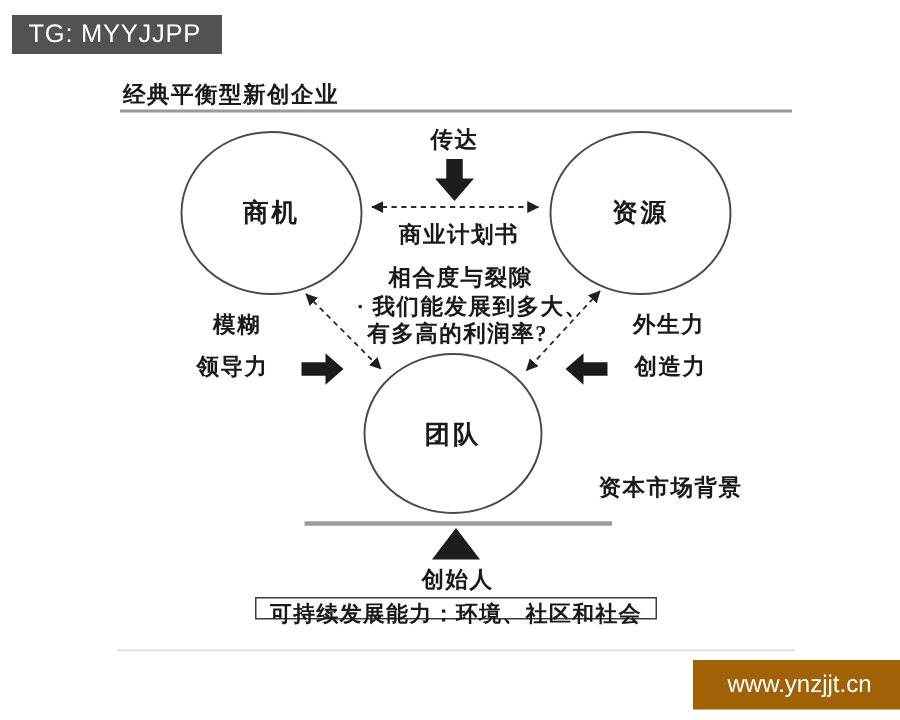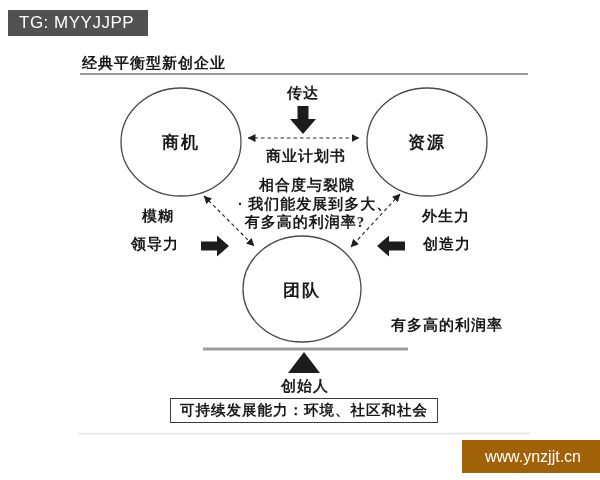--- a/index.html
+++ b/index.html
@@ -19,21 +19,21 @@
   svg.shapes{position:absolute;left:0;top:0;}
   .lbl{
     position:absolute;transform:translateX(-50%);
     font-size:15px;font-weight:bold;white-space:nowrap;letter-spacing:1px;
   }
   .node-lbl{
     position:absolute;transform:translate(-50%,-50%);
     font-size:17px;font-weight:bold;white-space:nowrap;letter-spacing:2px;
   }
   .sus-box{
-    left:170px;top:398px;width:268px;height:25px;
+    left:170px;top:398px;width:268px;height:15px;
     border:1.5px solid #3c3c3c;box-sizing:border-box;
     text-align:center;font-size:14.5px;font-weight:bold;line-height:22px;letter-spacing:1px;
   }
   .watermark{
     left:462px;top:440px;width:142px;height:33px;
     background:#a16207;color:#ffffff;text-align:center;
     font-family:"Liberation Sans","DejaVu Sans",sans-serif;
     font-size:16px;line-height:33px;
   }
 </style>
@@ -82,21 +82,21 @@
   <div class="lbl" style="left:306px;top:147px;">商业计划书</div>
   <div class="lbl" style="left:315px;top:195px;">· 我们能发展到多大、</div>
   <div class="lbl" style="left:305px;top:213px;">有多高的利润率?</div>
 
   <div class="lbl" style="left:158px;top:207px;">模糊</div>
   <div class="lbl" style="left:155px;top:235px;">领导力</div>
 
   <div class="lbl" style="left:446px;top:207px;">外生力</div>
   <div class="lbl" style="left:447px;top:235px;">创造力</div>
 
-  <div class="lbl" style="left:447px;top:316px;">有多高的利润率</div>
+  <div class="lbl" style="left:447px;top:316px;">资本市场背景</div>
 
   <div class="lbl" style="left:305px;top:377px;">创始人</div>
 
   <div class="abs sus-box">
     <span>可持续发展能力：环境、社区和社会</span>
   </div>
 
   <div class="abs watermark">www.ynzjjt.cn</div>
 
 </div>

